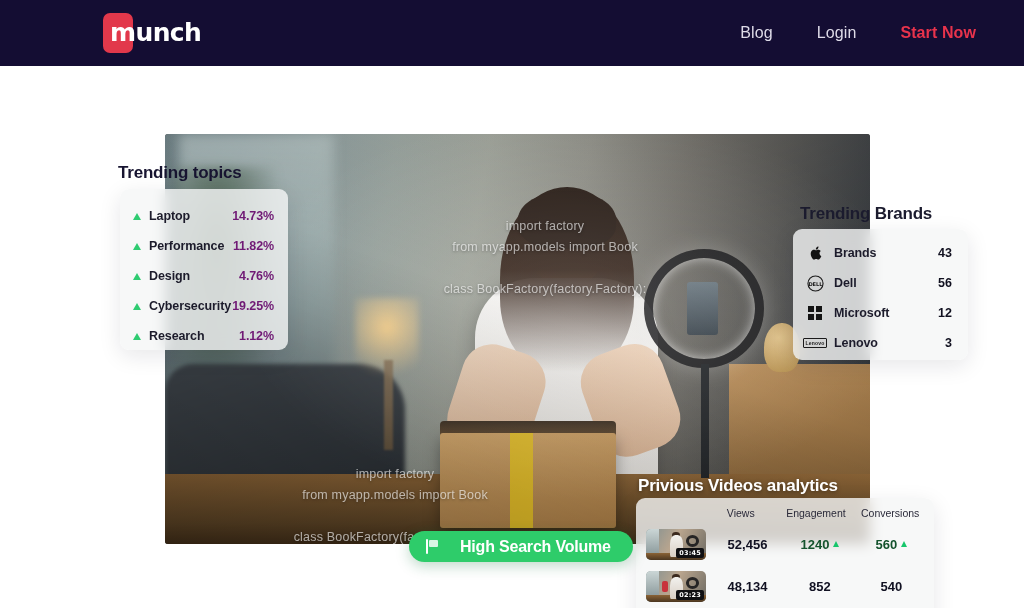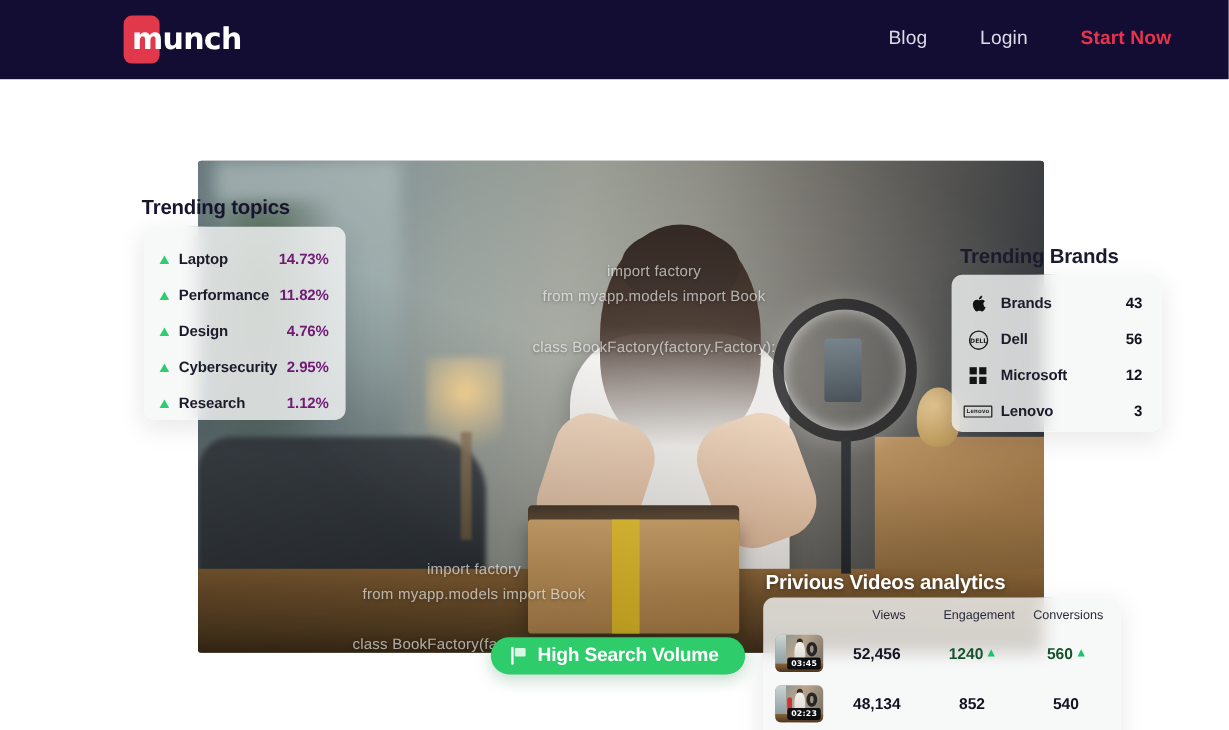--- a/index.html
+++ b/index.html
@@ -386,21 +386,21 @@
   .va-col-conv { width: 72px; }
 
   .va-row {
     display: flex;
     align-items: center;
     height: 42px;
     padding: 0 10px 0 10px;
   }
   .va-thumb {
     position: relative;
-    width: 40px; height: 31px;
+    width: 60px; height: 31px;
     border-radius: 5px;
     overflow: hidden;
     flex: 0 0 auto;
     margin-right: 8px;
     background: linear-gradient(120deg,#7e8f92,#b9a58e 45%,#6d6a62);
   }
   .va-thumb .t-person {
     position: absolute; left: 40%; top: 22%;
     width: 22%; height: 70%;
     background: linear-gradient(180deg,#f2f1ee,#d9cfc4);
@@ -459,21 +459,21 @@
     border-bottom: 6px solid #16c66b;
   }
 
   
   #badge-search-volume {
     position: absolute;
     left: 409px; top: 465px;
     height: 31px;
     display: flex;
     align-items: center;
-    gap: 9px;
+    gap: 21px;
     padding: 0 22px 0 17px;
     background: #2ecc6a;
     border-radius: 18px;
     z-index: 35;
     box-shadow: 0 4px 14px rgba(20,120,60,.28);
   }
   #badge-search-volume .badge-label {
     color: #ffffff;
     font-size: 16px;
     font-weight: 700;
@@ -571,21 +571,21 @@
       <span class="topic-value">11.82%</span>
     </div>
     <div class="topic-row">
       <span class="tri-up"></span>
       <span class="topic-label">Design</span>
       <span class="topic-value">4.76%</span>
     </div>
     <div class="topic-row">
       <span class="tri-up"></span>
       <span class="topic-label">Cybersecurity</span>
-      <span class="topic-value">2.95%</span>
+      <span class="topic-value">19.25%</span>
     </div>
     <div class="topic-row">
       <span class="tri-up"></span>
       <span class="topic-label">Research</span>
       <span class="topic-value">1.12%</span>
     </div>
   </div>
 
   <div class="panel-title" id="title-trending-brands">Trending Brands</div>
 

